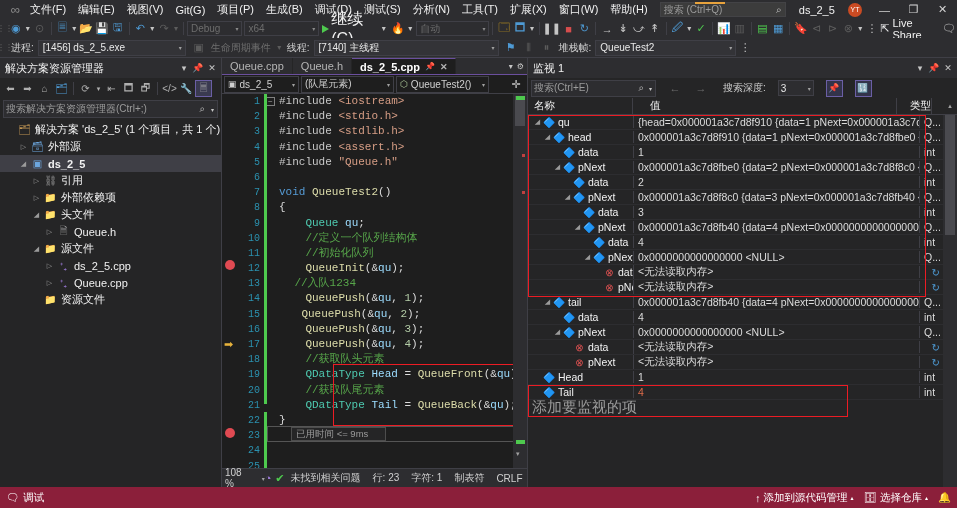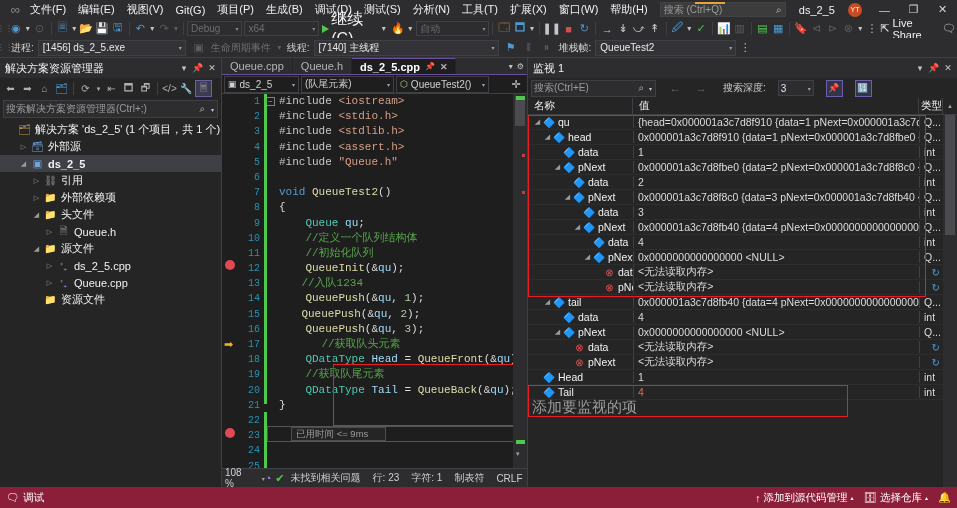--- a/index.html
+++ b/index.html
@@ -189,21 +189,21 @@
   .ws-box .magnif { position: absolute; right: 11px; color: #c5c5c5; }
   .ws-box .arr { position: absolute; right: 3px; font-size: 6px; color: #c5c5c5; }
   .ws-nav { width: 14px; text-align: center; color: #6d6d6d; font-size: 11px; }
   .ws-label { font-size: 10px; color: #d0d0d0; margin-left: 3px; }
   .ws-depth {
     width: 36px; height: 16px; background: #2d2d30; border: 1px solid #3f3f46; color: #e8e8e8;
     font-size: 10px; display: flex; align-items: center; padding: 0 2px; position: relative;
   }
   .ws-depth .arr { position: absolute; right: 2px; font-size: 6px; color: #a0a0a0; }
   .ws-tgl { width: 17px; height: 17px; border: 1px solid #6b5fa5; background: #33334a; display:flex;align-items:center;justify-content:center;color:#6cb0e0;font-size:9px;}
-  .colhead { height: 17px; display: flex; align-items: center; background: #252526; border-bottom: 1px solid #3f3f46; font-size: 10.5px; color: #f1f1f1; }
+  .colhead { height: 17px; display: flex; align-items: center; background: #252526; border-bottom: 1px solid #3f3f46; font-size: 10.5px; color: #f1f1f1; gap: 11px; }
   .colhead .c { padding-left: 6px; border-right: 1px solid #3f3f46; height: 100%; display: flex; align-items: center; }
   .wrows { flex: 1; position: relative; overflow: hidden; }
   .wrow { height: 15px; display: flex; align-items: center; font-size: 10.5px; color: #f1f1f1; border-bottom: 1px solid #2d2d30; }
   .wname { display: flex; align-items: center; overflow: hidden; white-space: nowrap; }
   .wexp { width: 11px; text-align: center; color: #9b9b9b; font-size: 7px; flex: none; }
   .wicon { width: 13px; text-align: center; color: #4e9ad4; font-size: 10px; flex: none; }
   .wicon.err { color: #e05252; }
   .wval { border-left: 1px solid #3f3f46; padding-left: 4px; white-space: nowrap; overflow: hidden; color: #dcdcdc; }
   .wval.mod { color: #e06c4a; }
   .wtype { border-left: 1px solid #3f3f46; padding-left: 4px; white-space: nowrap; overflow: hidden; color: #dcdcdc; }
@@ -538,25 +538,26 @@
             <div class="cline" style="padding-left: 12px; position: relative;"><span class="pp">#include</span> <span class="str">&lt;stdlib.h&gt;</span></div>
             <div class="cline" style="padding-left: 12px; position: relative;"><span class="pp">#include</span> <span class="str">&lt;assert.h&gt;</span></div>
             <div class="cline" style="padding-left: 12px; position: relative;"><span class="pp">#include</span> <span class="str">"Queue.h"</span></div>
             <div class="cline" style="padding-left: 12px; position: relative;"></div>
             <div class="cline" style="padding-left: 12px; position: relative;"><span class="kw">void</span> <span class="fn">QueueTest2</span><span class="pn">()</span></div>
             <div class="cline" style="padding-left: 12px; position: relative;"><span class="pn">{</span></div>
             <div class="cline" style="padding-left: 12px; position: relative;">    <span class="ty">Queue</span> <span class="id">qu</span><span class="pn">;</span></div>
             <div class="cline" style="padding-left: 12px; position: relative;">    <span class="cm">//定义一个队列结构体</span></div>
             <div class="cline" style="padding-left: 12px; position: relative;">    <span class="cm">//初始化队列</span></div>
             <div class="cline" style="padding-left: 12px; position: relative;">    <span class="fn">QueueInit</span><span class="pn">(&amp;</span><span class="id">qu</span><span class="pn">);</span></div>
-            <div class="cline" style="padding-left: 8px; position: relative;">    <span class="cm">//入队1234</span></div>
+            <div class="cline" style="padding-left: 1px; position: relative;">    <span class="cm">//入队1234</span></div>
             <div class="cline" style="padding-left: 12px; position: relative;">    <span class="fn">QueuePush</span><span class="pn">(&amp;</span><span class="id">qu</span><span class="pn">, </span><span class="num">1</span><span class="pn">);</span></div>
             <div class="cline" style="padding-left: 8px; position: relative;">    <span class="fn">QueuePush</span><span class="pn">(&amp;</span><span class="id">qu</span><span class="pn">, </span><span class="num">2</span><span class="pn">);</span></div>
             <div class="cline" style="padding-left: 12px; position: relative;">    <span class="fn">QueuePush</span><span class="pn">(&amp;</span><span class="id">qu</span><span class="pn">, </span><span class="num">3</span><span class="pn">);</span></div>
-            <div class="cline" style="padding-left: 28px; position: relative;">    <span class="cm">//获取队头元素</span></div>
+            <div class="cline" style="padding-left: 12px; position: relative;">    <span class="fn">QueuePush</span><span class="pn">(&amp;</span><span class="id">qu</span><span class="pn">, </span><span class="num">4</span><span class="pn">);</span></div>
+            <div class="cline" style="padding-left: 12px; position: relative;">    <span class="cm">//获取队头元素</span></div>
             <div class="cline" style="padding-left: 12px; position: relative;">    <span class="ty">QDataType</span> <span class="id">Head</span> <span class="pn">=</span> <span class="fn">QueueFront</span><span class="pn">(&amp;</span><span class="id">qu</span><span class="pn">);</span></div>
             <div class="cline" style="padding-left: 12px; position: relative;">    <span class="cm">//获取队尾元素</span></div>
             <div class="cline" style="padding-left: 12px; position: relative;">    <span class="ty">QDataType</span> <span class="id">Tail</span> <span class="pn">=</span> <span class="fn">QueueBack</span><span class="pn">(&amp;</span><span class="id">qu</span><span class="pn">);</span></div>
             <div class="cline" style="padding-left: 12px; position: relative;"><span class="pn">}</span></div>
             <div class="cline" style="padding-left: 12px; position: relative;"></div>
             <div class="cline" style="padding-left: 12px; position: relative;"></div>
             <div class="redbox" style="left: 66px; top: 270px; width: 218px; height: 62px;"></div>
             <div class="curline-hl" style="left: 0px; top: 332px; width: 295px; height: 16px;"></div>
             <div class="hint-line" style="left: 24px; top: 333px; width: 95px; height: 14px;">已用时间 &lt;= 9ms</div>
           </div>

